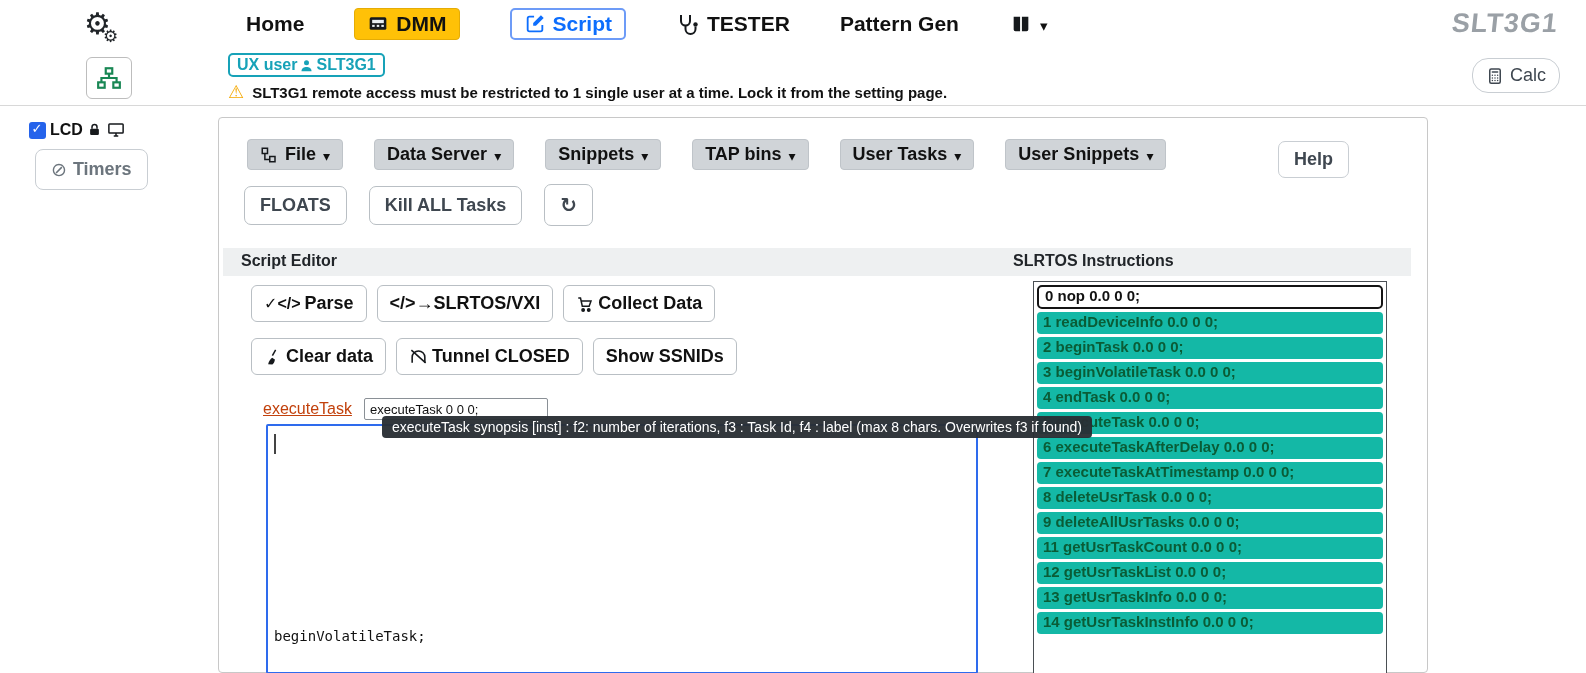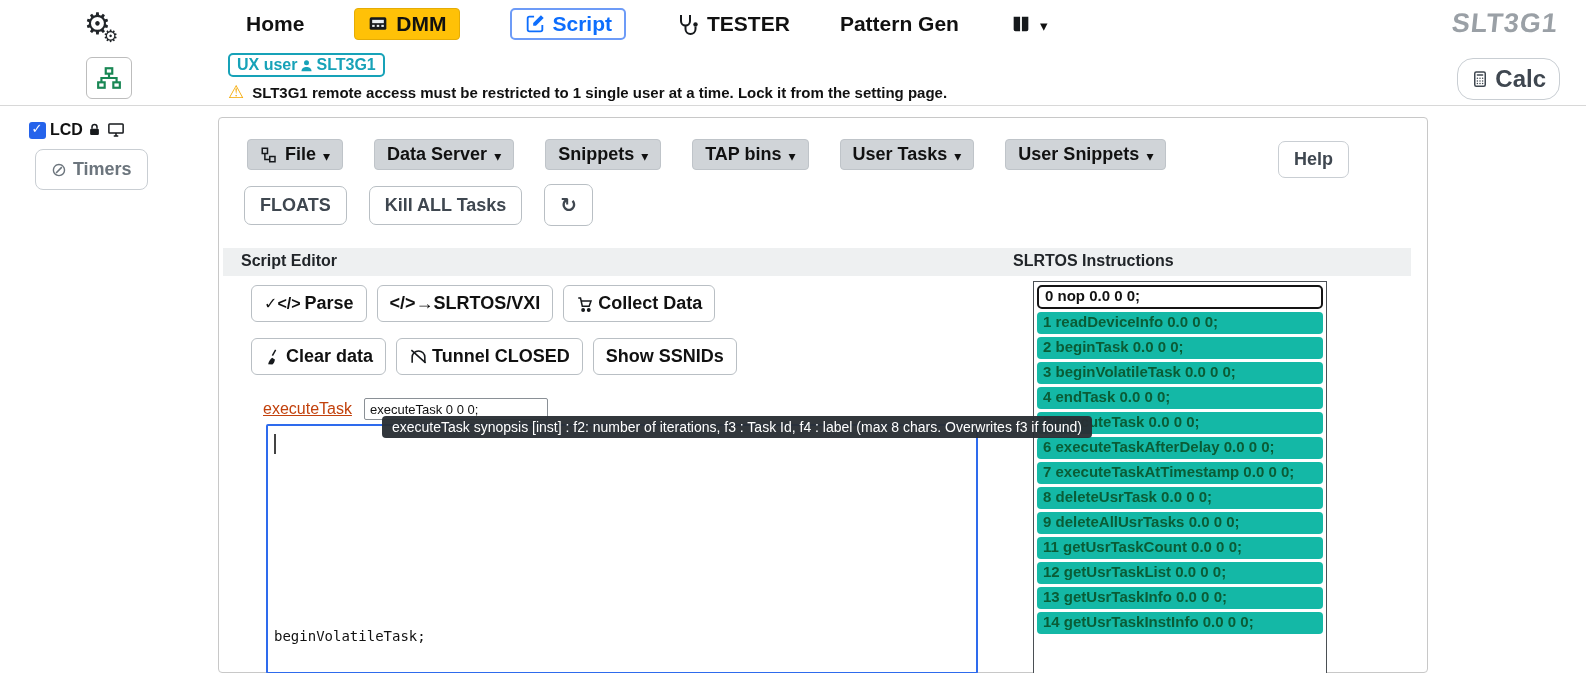--- a/index.html
+++ b/index.html
@@ -20,21 +20,21 @@
   .nav-caret { font-size:15px; position:relative; top:2px; }
   #logo { position:absolute; right:28px; top:8px; font-size:27px; font-weight:700; color:#9aa0a6;
           letter-spacing:1px; transform:skewX(-6deg); }
   #user-badge { position:absolute; left:228px; top:53px; border:2px solid #17a2b8; border-radius:5px;
                 padding:1px 7px; color:#17a2b8; font-weight:700; font-size:16px;
                 display:flex; align-items:center; gap:2px; cursor:pointer; background:#fff; }
   #warning-row { position:absolute; left:228px; top:81px; display:flex; align-items:center; gap:8px;
                  font-size:15px; font-weight:700; color:#111; white-space:nowrap; }
   .warn-tri { color:#f5a800; font-size:18px; font-weight:400; }
   #calc-btn { position:absolute; right:26px; top:58px; border:1px solid #c9ced3; border-radius:16px;
-              background:#fff; padding:6px 13px; font-size:24px; font-weight:700; color:#3f4750;
+              background:#fff; padding:6px 13px; font-size:18px; font-weight:400; color:#3f4750;
               display:flex; align-items:center; gap:6px; cursor:pointer; }
 
   
   #lcd-row { position:absolute; left:29px; top:121px; display:flex; align-items:center; gap:4px;
              font-size:16px; font-weight:700; }
   .checkbox { width:17px; height:17px; background:#2563eb; border-radius:3px; position:relative; cursor:pointer; }
   .checkbox::after { content:"✓"; position:absolute; left:2.5px; top:-1px; color:#fff; font-size:13px; font-weight:700; }
   #timers-btn { position:absolute; left:35px; top:149px; border:1px solid #c9ced3; border-radius:8px;
                 background:#fff; padding:8px 15px; font-size:18px; font-weight:700; color:#6c757d;
                 display:flex; align-items:center; gap:6px; cursor:pointer; }
@@ -76,21 +76,21 @@
                  border:2px solid #2e6bed; border-radius:2px; background:#fff; cursor:text; }
   #code-content { position:absolute; left:6px; top:6px; right:4px;
                   font-family:"DejaVu Sans Mono","Liberation Mono",monospace;
                   font-size:14px; line-height:24px; white-space:pre; color:#111; }
   .code-line { min-height:24px; }
   #caret { position:absolute; left:6px; top:8px; width:2px; height:20px; background:#444; }
 
   #tooltip { position:absolute; left:382px; top:416px; z-index:60; background:rgba(42,47,52,0.96);
              color:#fff; font-size:14px; padding:3px 10px; border-radius:4px; white-space:nowrap; }
 
-  #instr-panel { position:absolute; left:814px; top:163px; width:294px; height:393px;
+  #instr-panel { position:absolute; left:814px; top:163px; width:354px; height:393px;
                  border:1px solid #4a4f54; background:#fff; padding:3px; overflow:hidden; }
   .instr-row { height:22px; margin-bottom:3px; background:#14b8a6; border-radius:4px;
                padding:1px 6px; font-size:15px; font-weight:700; color:#0a5c36;
                white-space:nowrap; cursor:pointer; }
   .instr-row.selected { background:#fff; border:2px solid #141414; border-radius:5px; color:#111; height:24px; padding-top:0; }
 
   svg { display:block; }
 </style>
 </head>
 <body>

